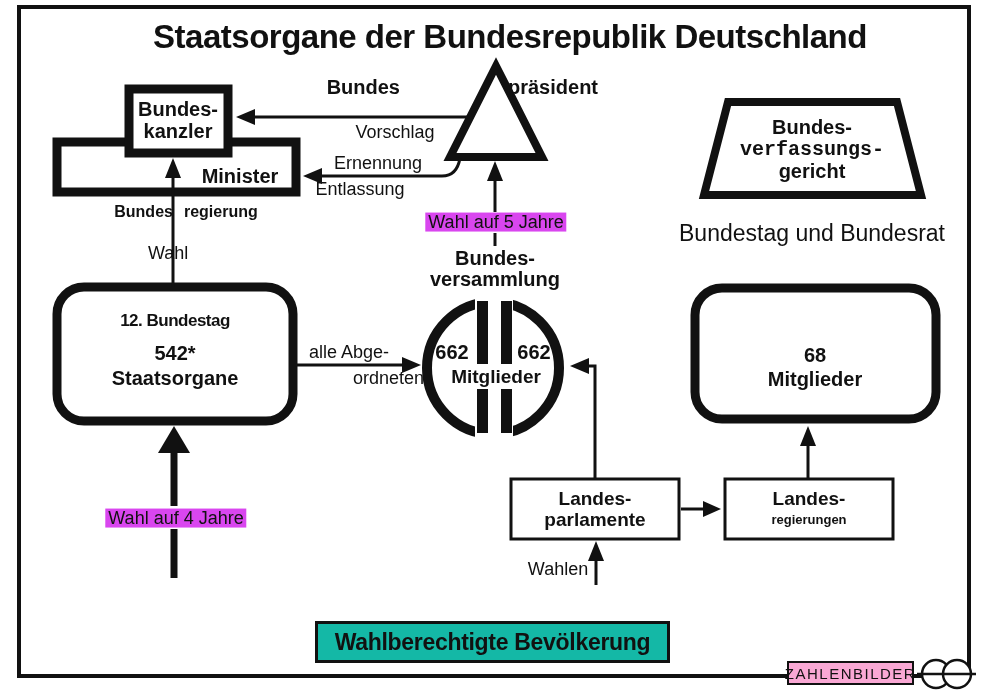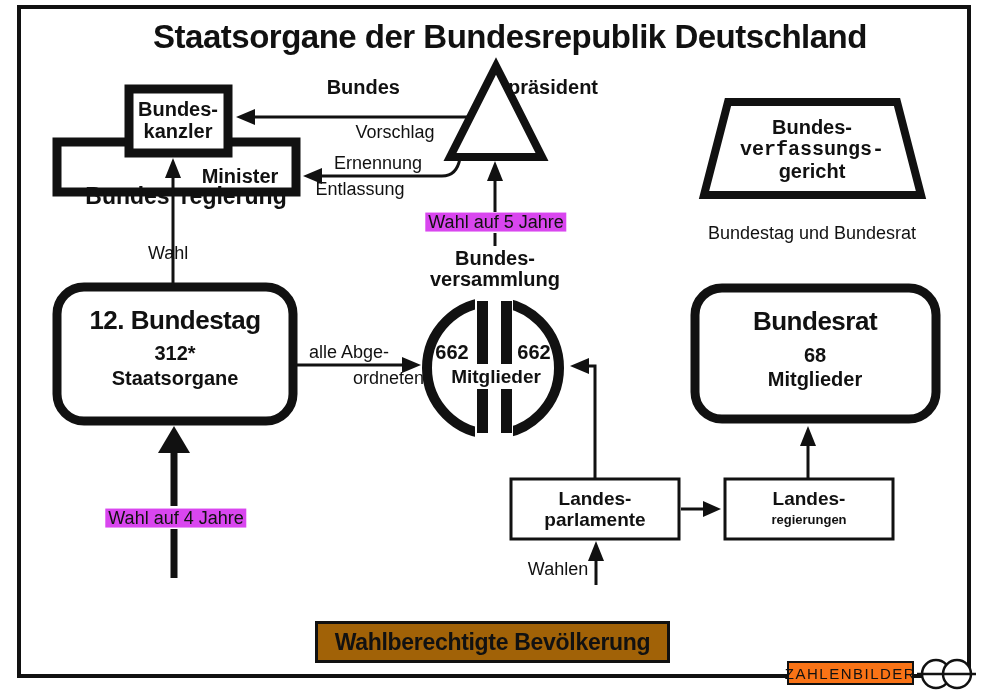--- a/index.html
+++ b/index.html
@@ -5,33 +5,33 @@
   html,body{margin:0;padding:0;background:#ffffff;}
   #stage{
     position:relative;width:985px;height:693px;background:#ffffff;overflow:hidden;
     font-family:"Liberation Sans","DejaVu Sans",sans-serif;color:#111;
   }
   #shapes{position:absolute;left:0;top:0;width:985px;height:693px;}
   .t{position:absolute;white-space:nowrap;line-height:1.05;}
   .c{transform:translate(-50%,-50%);text-align:center;}
   .b{font-weight:bold;}
   .lbl{font-size:18px;font-weight:normal;}
-  .boxtitle{font-size:26px;font-weight:bold;letter-spacing:-0.5px;}
+  .boxtitle{font-size:17px;font-weight:bold;letter-spacing:-0.5px;}
   .sub{font-size:20px;font-weight:bold;}
   .shape-label{font-size:20px;font-weight:bold;}
   .whitebg{background:#d946ef;padding:0 3px;}
   #title{font-size:33px;font-weight:bold;letter-spacing:-0.5px;}
   #pop-box{
     position:absolute;left:315px;top:621px;width:349px;height:36px;
-    background:#a16207;border:3px solid #111;display:flex;align-items:center;justify-content:center;
+    background:#14b8a6;border:3px solid #111;display:flex;align-items:center;justify-content:center;
     font-size:23px;font-weight:bold;letter-spacing:-0.3px;
   }
   #zb-box{
     position:absolute;left:787px;top:661px;width:123px;height:20px;
-    background:#f97316;border:2px solid #111;display:flex;align-items:center;justify-content:center;
+    background:#f9a8d4;border:2px solid #111;display:flex;align-items:center;justify-content:center;
     font-size:15px;font-weight:normal;letter-spacing:1.5px;
   }
 </style>
 </head>
 <body>
 
 <div id="stage">
 
   <svg id="shapes" viewBox="0 0 985 693">
 
@@ -404,54 +404,53 @@
       <circle cx="957" cy="674" r="14" fill="#fff" stroke="#111" stroke-width="2.5"></circle>
       <line x1="917" y1="674" x2="976" y2="674" stroke="#111" stroke-width="2.5"></line>
     </g>
   </svg>
 
   <div id="title" class="t c" style="left:510px;top:37px;">Staatsorgane der Bundesrepublik Deutschland</div>
 
   <div class="t c shape-label" style="left:178px;top:109px;">Bundes-</div>
   <div class="t c shape-label" style="left:178px;top:131px;">kanzler</div>
   <div class="t c shape-label" style="left:240px;top:176px;">Minister</div>
-  <div class="t c b" style="left:186px;top:196px;font-size:23px;">
+  <div class="t c b" style="left:186px;top:212px;font-size:16px;">
     <span>Bundes</span><span style="display:inline-block;width:11px;"></span><span>regierung</span>
   </div>
 
   <div class="t shape-label" style="right:585px;top:77px;">Bundes</div>
   <div class="t shape-label" style="left:508px;top:77px;">präsident</div>
 
   <div class="t c lbl" style="left:376px;top:132px;margin-left:19px;">Vorschlag</div>
   <div class="t c lbl" style="left:378px;top:163px;">Ernennung</div>
   <div class="t c lbl" style="left:360px;top:189px;">Entlassung</div>
   <div class="t lbl" style="left:148px;top:244px;">Wahl</div>
   <div class="t c lbl whitebg" style="left:496px;top:222px;">Wahl auf 5 Jahre</div>
 
   <div class="t c shape-label" style="left:495px;top:258px;">Bundes-</div>
   <div class="t c shape-label" style="left:495px;top:279px;">versammlung</div>
   <div class="t c sub" style="left:452px;top:352px;">662</div>
   <div class="t c sub" style="left:534px;top:352px;">662</div>
   <div class="t c b" style="left:496px;top:377px;font-size:19px;">Mitglieder</div>
 
   <div class="t c boxtitle" style="left:175px;top:321px;">12. Bundestag</div>
-  <div class="t c sub" style="left:175px;top:353px;">312*</div>
+  <div class="t c sub" style="left:175px;top:353px;">542*</div>
   <div class="t c sub" style="left:175px;top:378px;">Staatsorgane</div>
 
   <div class="t lbl" style="left:309px;top:343px;">alle Abge-</div>
   <div class="t lbl" style="left:309px;top:369px;margin-left:44px;">ordneten</div>
 
-  <div class="t c boxtitle" style="left:815px;top:322px;">Bundesrat</div>
   <div class="t c sub" style="left:815px;top:355px;">68</div>
   <div class="t c sub" style="left:815px;top:379px;">Mitglieder</div>
 
   <div class="t c shape-label" style="left:812px;top:127px;">Bundes-</div>
   <div class="t c shape-label" style="left:812px;top:149px;font-family:Liberation Mono, monospace;">verfassungs-</div>
   <div class="t c shape-label" style="left:812px;top:171px;">gericht</div>
-  <div class="t c" style="left:812px;top:233px;font-size:18px;">Bundestag und Bundesrat</div>
+  <div class="t c" style="left:812px;top:233px;font-size:23px;">Bundestag und Bundesrat</div>
 
   <div class="t c b" style="left:595px;top:499px;font-size:19px;">Landes-</div>
   <div class="t c b" style="left:595px;top:520px;font-size:19px;">parlamente</div>
   <div class="t c b" style="left:809px;top:499px;font-size:19px;">Landes-</div>
   <div class="t c b" style="left:809px;top:520px;font-size:13px;">regierungen</div>
 
   <div class="t c lbl" style="left:558px;top:569px;">Wahlen</div>
   <div class="t c lbl whitebg" style="left:176px;top:518px;">Wahl auf 4 Jahre</div>
 
   <div id="pop-box">

